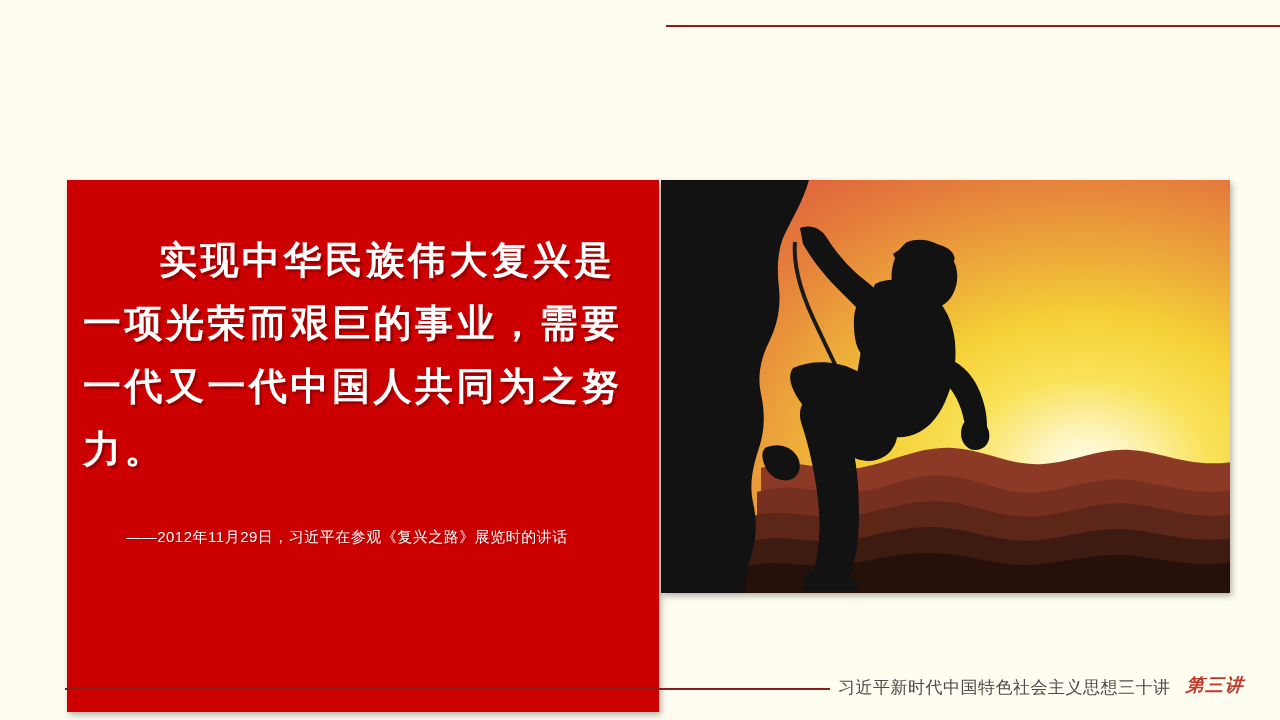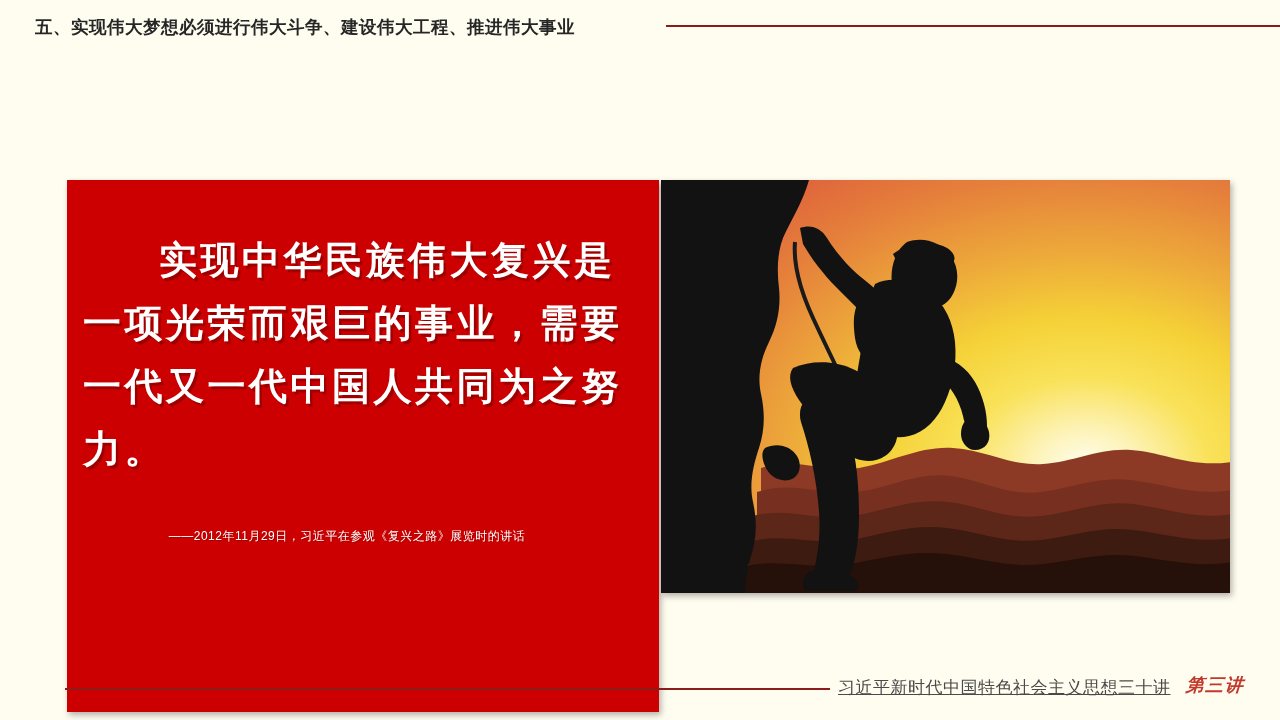--- a/index.html
+++ b/index.html
@@ -70,21 +70,21 @@
     letter-spacing:3.5px;
     text-indent:76px;
     text-shadow:2.5px 2.5px 0 rgba(90,0,0,0.40);
   }
   #quote-attribution {
     position:absolute;
     left:0; top:348px;
     width:560px;
     text-align:center;
     color:#FFFFFF;
-    font-size:12px;
+    font-size:15px;
     letter-spacing:0.5px;
     text-shadow:1px 1px 0 rgba(90,0,0,0.35);
     white-space:nowrap;
   }
 
   
   #illustration-panel {
     position:relative;
     width:570px;
     height:413px;
@@ -109,40 +109,38 @@
     background:#8C1C1C;
   }
   #footer-course-title {
     position:absolute;
     left:838px; top:16px;
     font-family:"DejaVu Serif", serif;
     font-size:17px;
     color:#4A4A4A;
     letter-spacing:0.5px;
     white-space:nowrap;
-    text-decoration:underline;
   }
   #footer-lecture-badge {
     position:absolute;
     left:1186px; top:13px;
     font-family:"DejaVu Serif", serif;
     font-size:18px;
     font-weight:bold;
     font-style:italic;
     color:#C0392B;
     letter-spacing:1.5px;
     white-space:nowrap;
     transform:skewX(-4deg);
   }
 </style>
 </head>
 <body>
 
 <div id="slide-header">
-  <div id="header-title">五、实现伟大梦想必须进行伟大斗争、建设伟大工程、推进伟大事业</div>
   <div id="header-rule"></div>
 </div>
 
 <div id="content-area">
 
   <div id="quote-panel">
     <div id="quote-text">实现中华民族伟大复兴是一项光荣而艰巨的事业，需要一代又一代中国人共同为之努力。</div>
     <div id="quote-attribution">——2012年11月29日，习近平在参观《复兴之路》展览时的讲话</div>
   </div>
 

